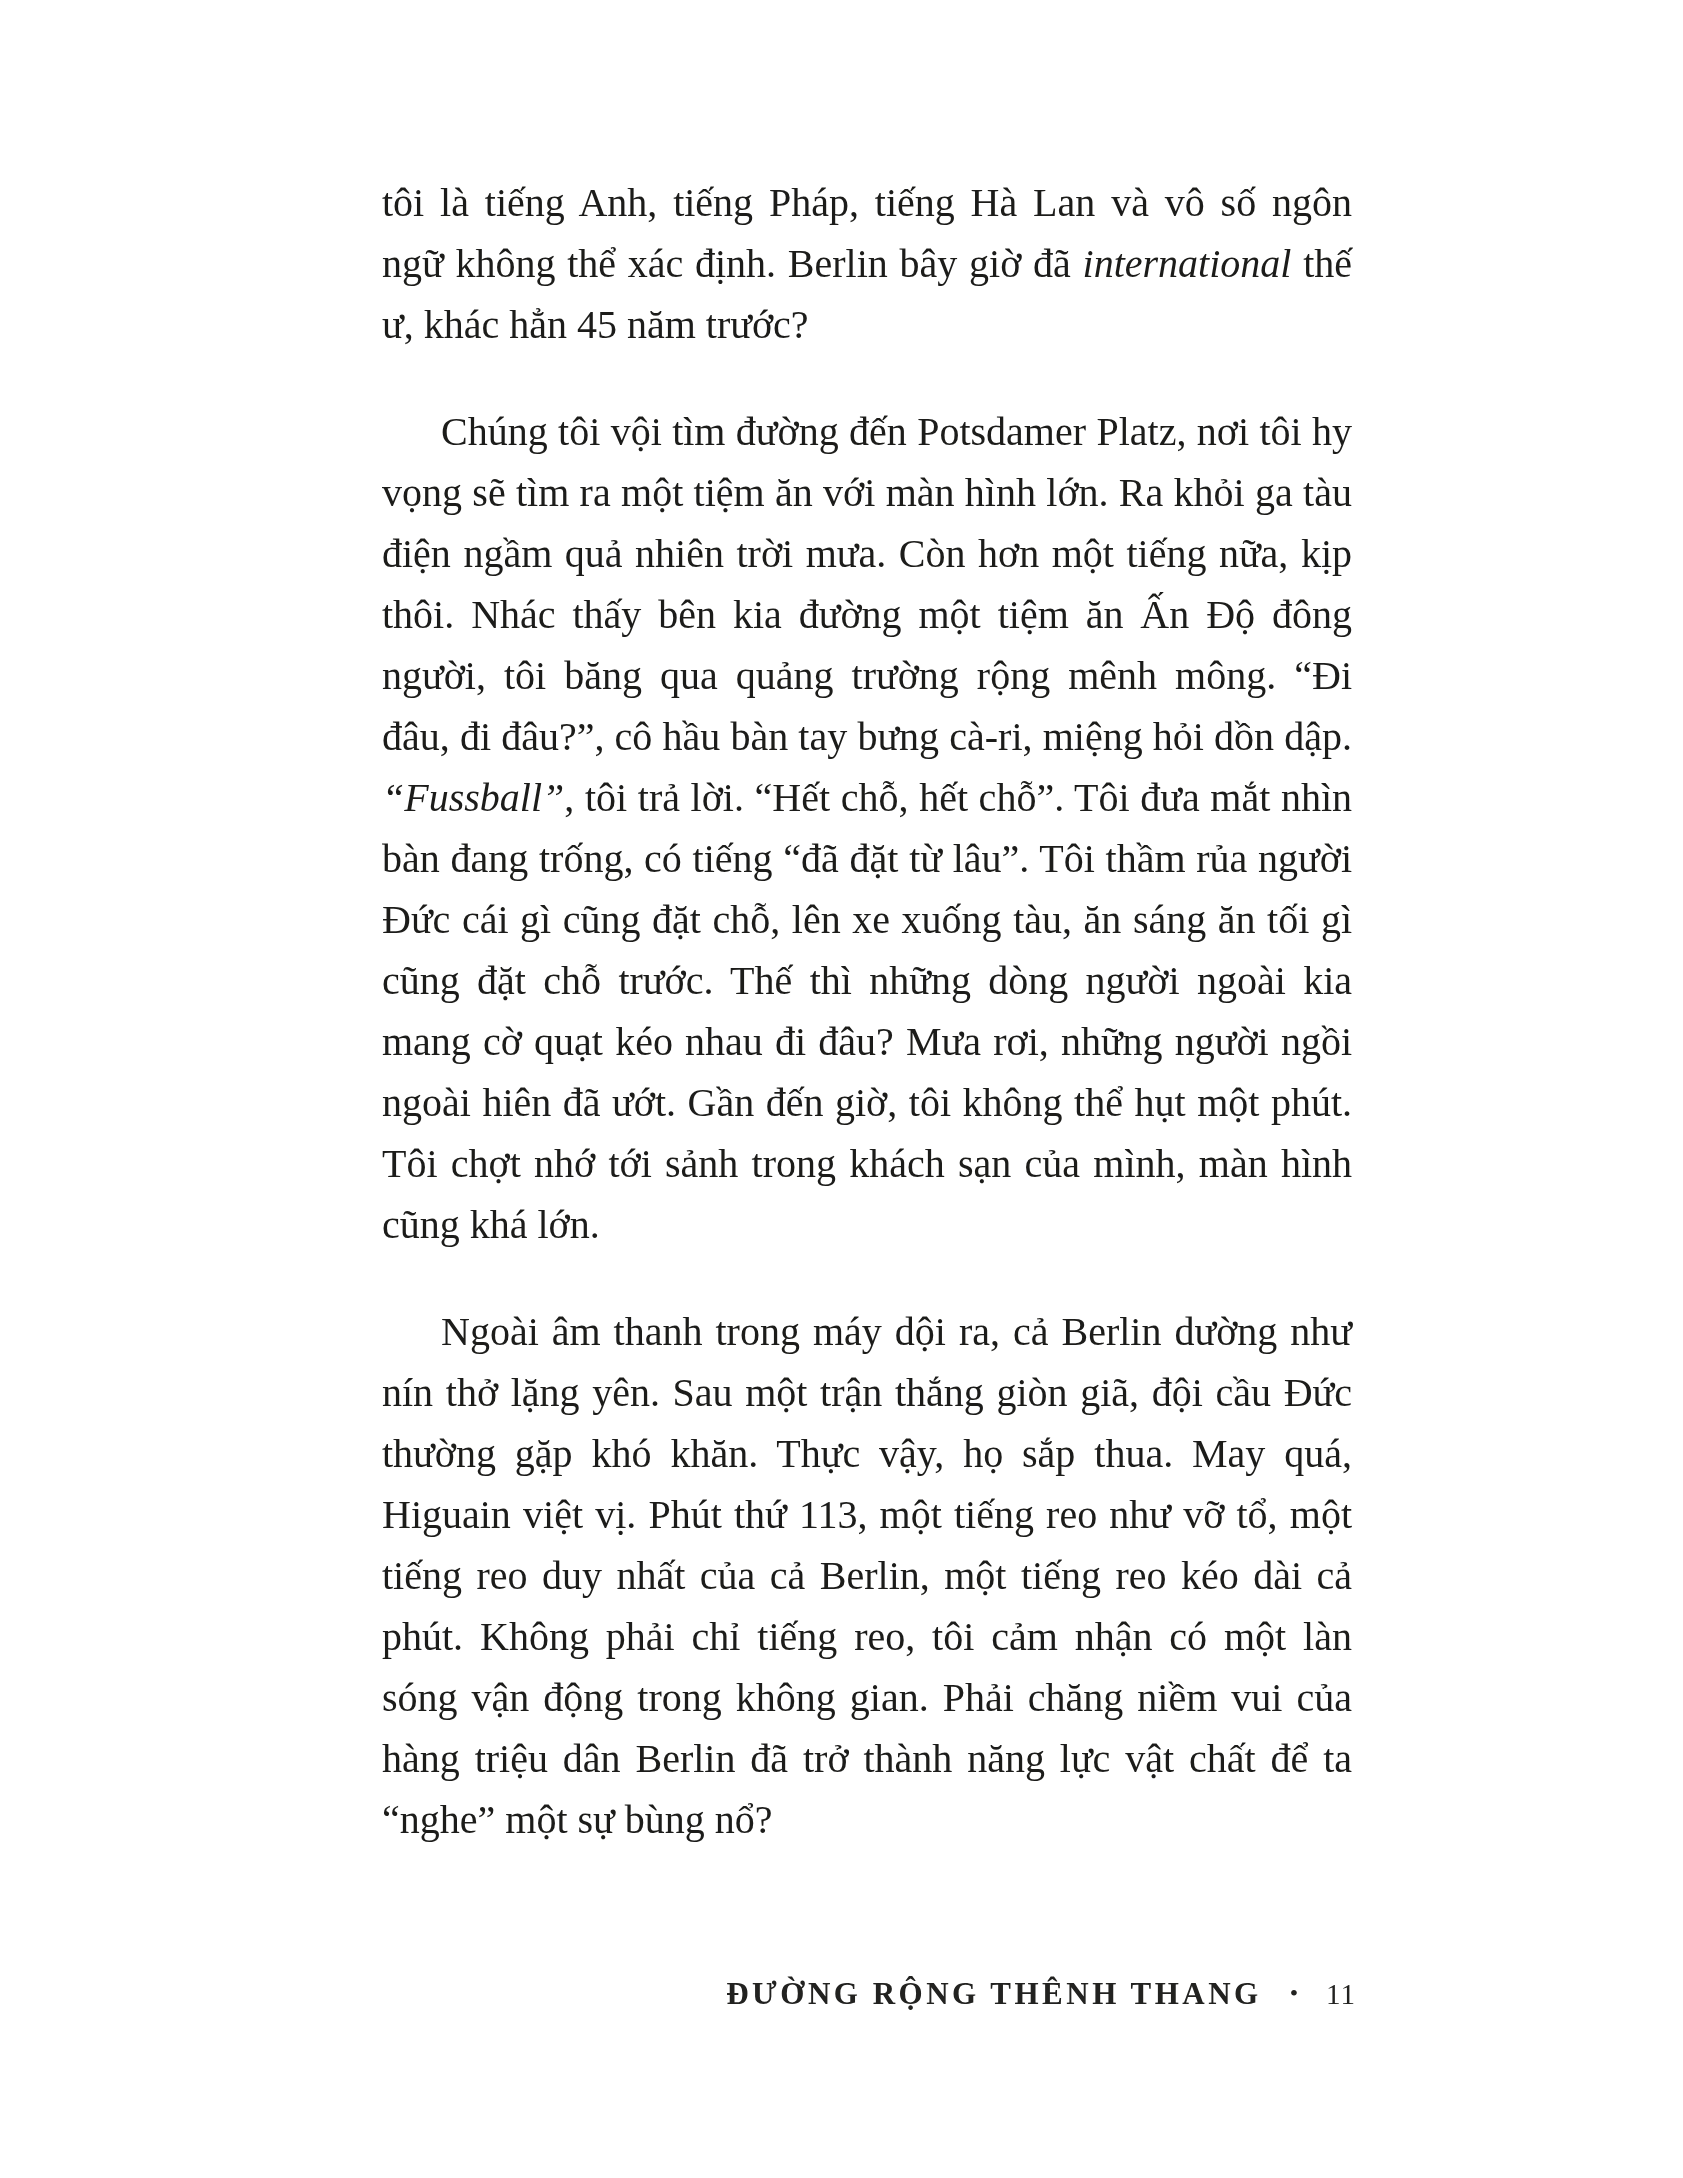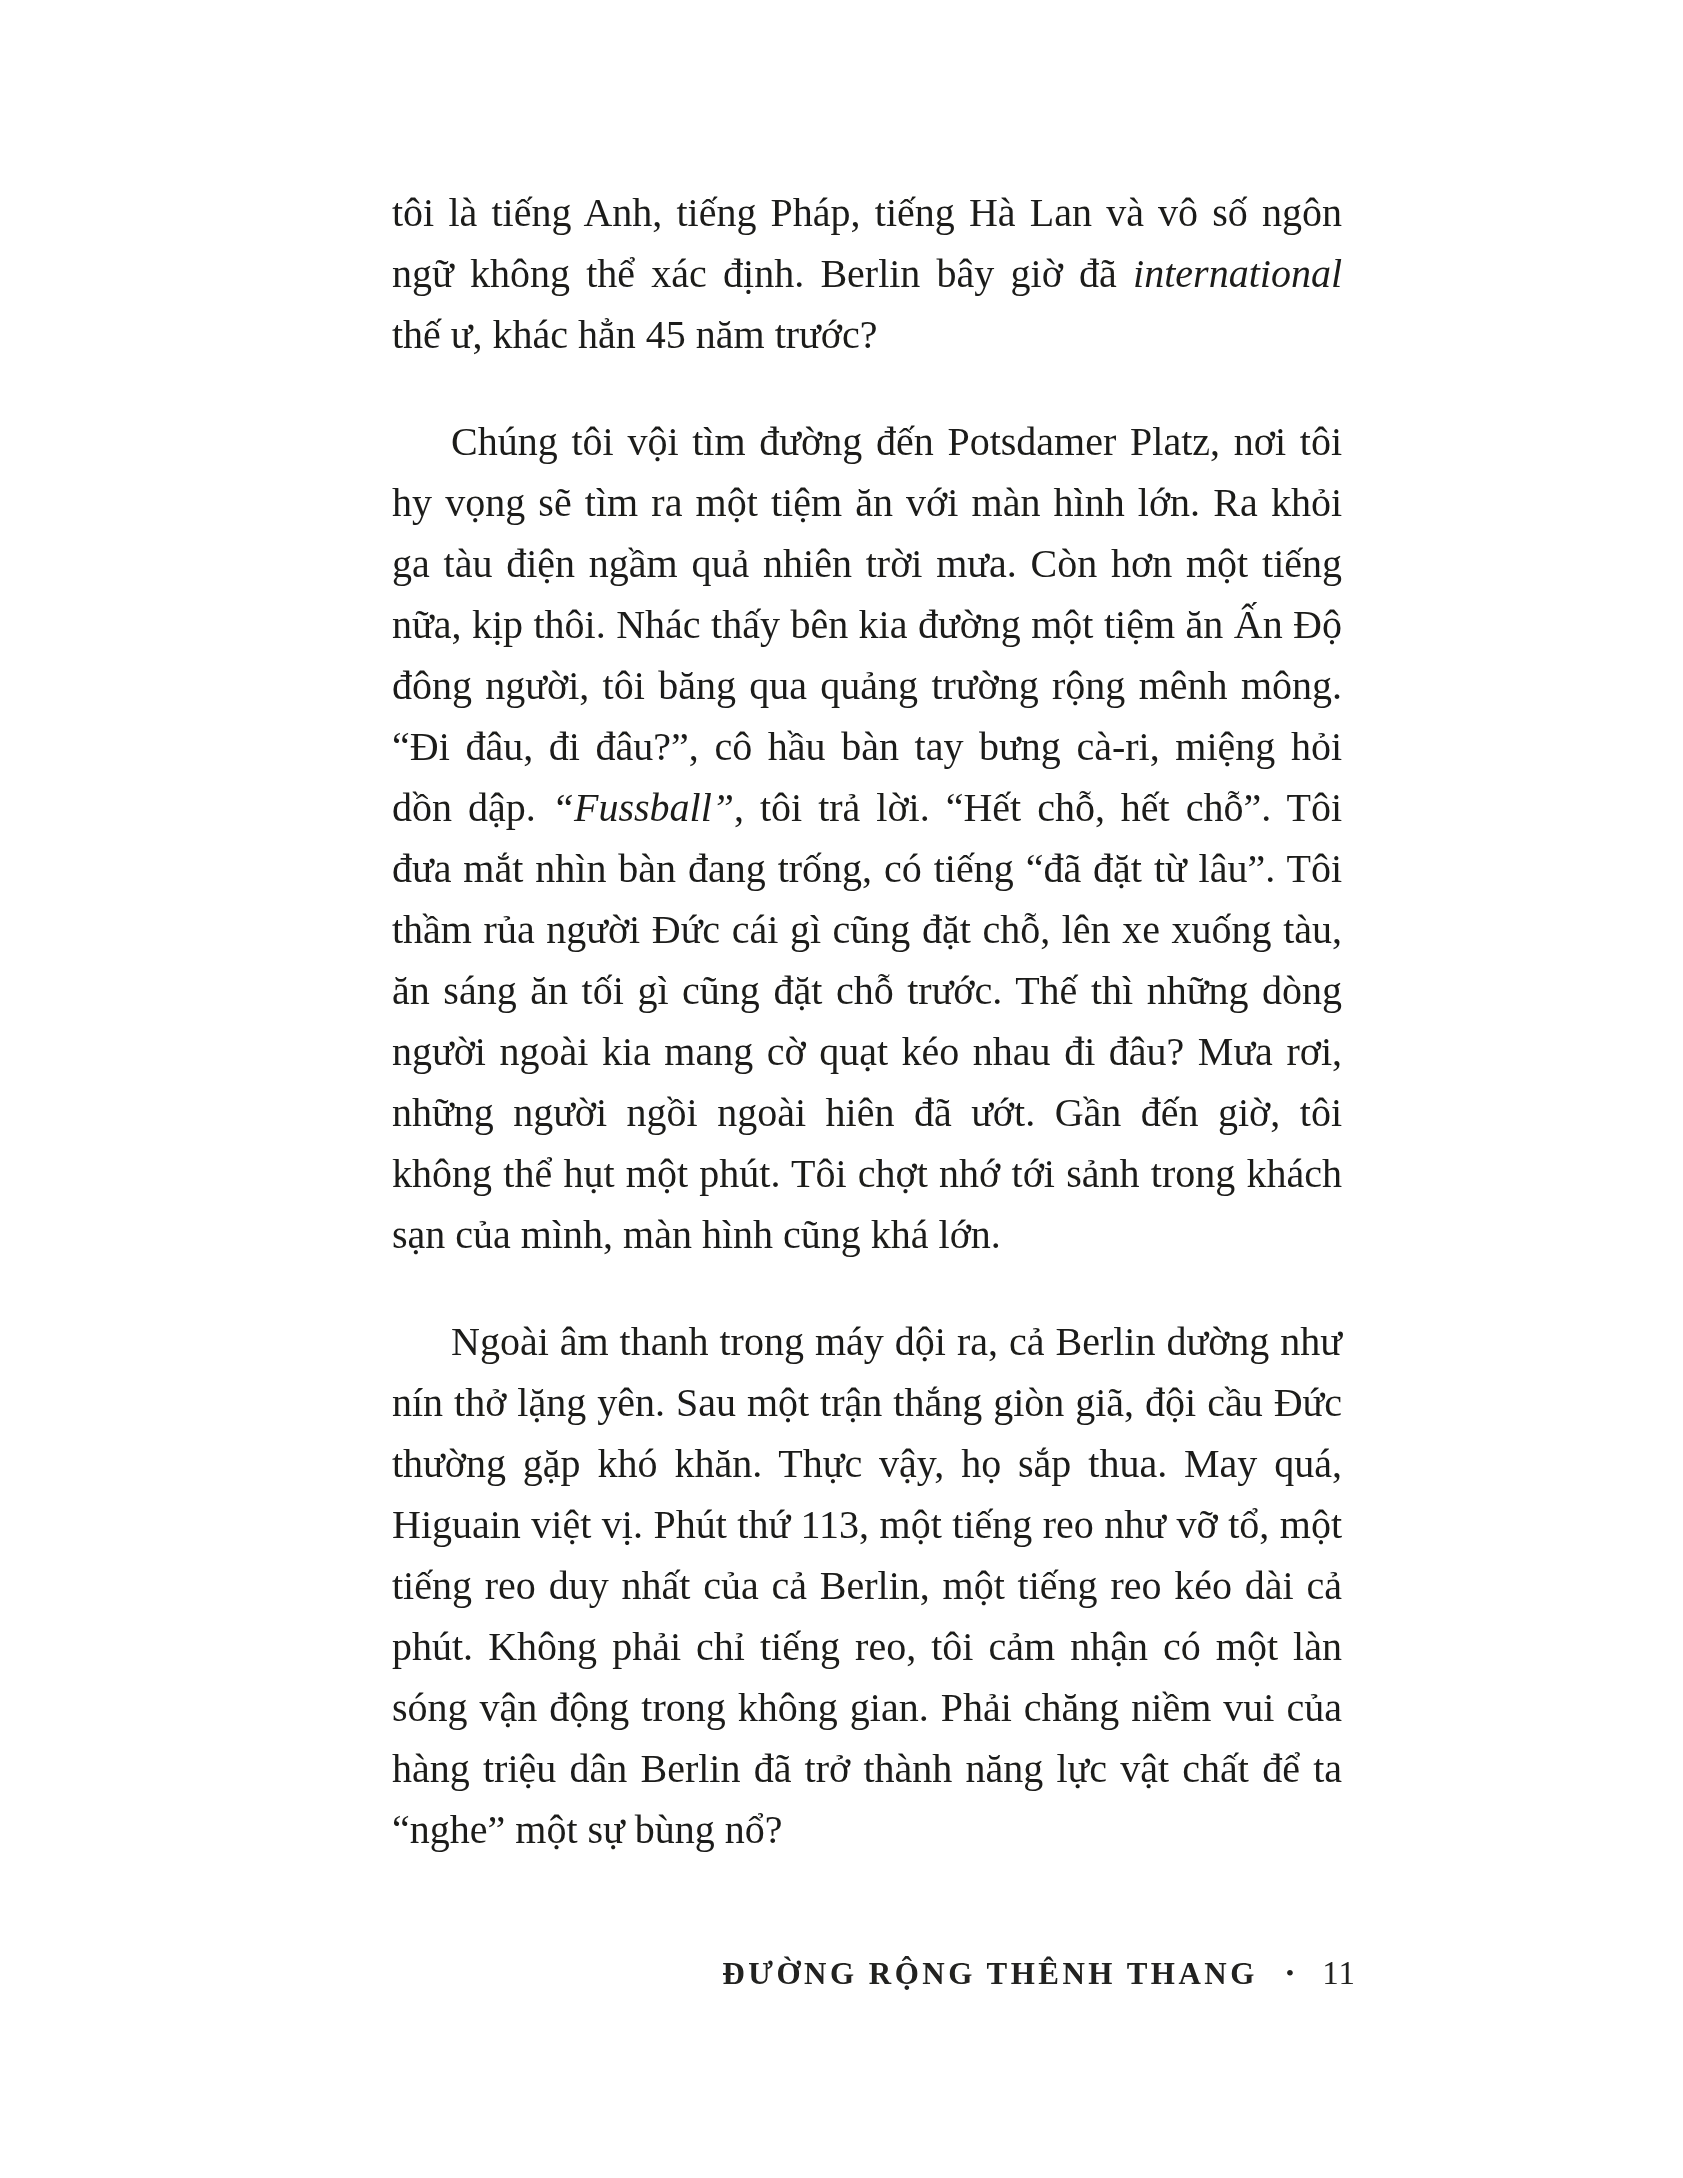--- a/index.html
+++ b/index.html
@@ -20,21 +20,21 @@
     position: absolute;
     left: 376px;
     top: 166px;
     width: 982px;
     text-align: justify;
     font-size: 40px;
     line-height: 61px;
     color: #1c1c1a;
   }
   .para {
-    margin: 16px;
+    margin: 6px;
   }
   .para + .para {
     margin-top: 46px;
   }
   .para.indent {
     text-indent: 59px;
   }
   .seg.italic {
     font-style: italic;
   }
@@ -52,22 +52,23 @@
     letter-spacing: 3.5px;
     font-weight: 700;
   }
   .footer-sep {
     font-size: 24px;
     margin: 0 28px;
     position: relative;
     top: -3px;
   }
   .page-number {
-    font-size: 33px;
+    font-size: 29px;
     letter-spacing: 1px;
+    margin-top: 23px;
   }
 </style>
 </head>
 <body>
 
 <div class="page">
 
   <div class="text-block">
 
     <p class="para"><span class="seg">tôi là tiếng Anh, tiếng Pháp, tiếng Hà Lan và vô số ngôn ngữ không thể xác định. Berlin bây giờ đã </span><span class="seg italic">international</span><span class="seg"> thế ư, khác hẳn 45 năm trước?</span></p>

